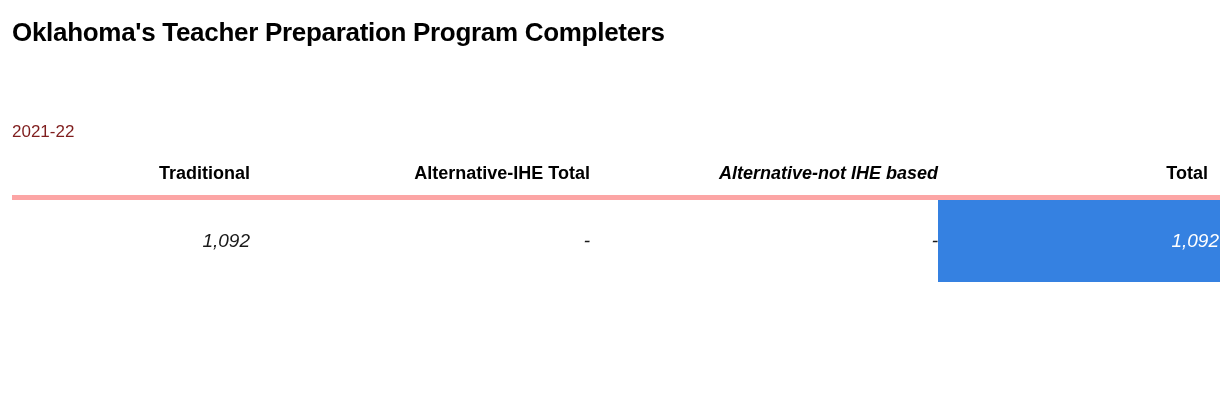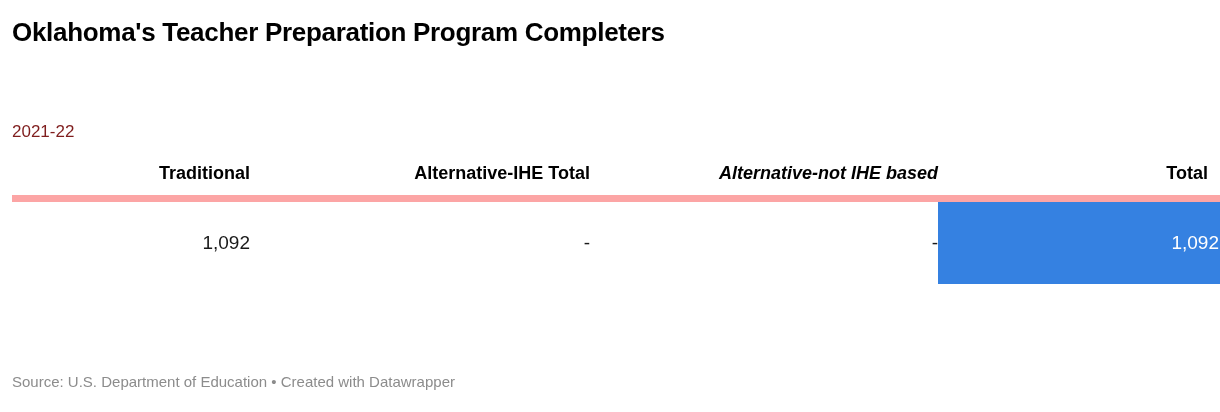--- a/index.html
+++ b/index.html
@@ -52,30 +52,31 @@
     table-layout: fixed;
   }
   .table th {
     font-size: 18px;
     font-weight: bold;
     color: #000000;
     text-align: right;
     vertical-align: bottom;
     padding: 0 0 8px 0;
     line-height: 27px;
-    border-bottom: 7px solid #fca5a5;
+    border-bottom: 5px solid #fca5a5;
   }
   .table td {
     font-size: 19px;
     font-weight: normal;
     color: #1a1a1a;
     text-align: right;
     vertical-align: middle;
     height: 82px;
     padding: 0;
+    font-style: italic;
   }
   th.col-traditional { width: 238px; }
   th.col-alt-ihe     { width: 340px; }
   th.col-alt-not-ihe { width: 348px; font-style: italic; }
   th.col-total       { width: 270px; }
 
   td.total-cell {
     background: #3581e1;
     color: #ffffff;
     padding-right: 11px;
@@ -113,15 +114,14 @@
     <tbody>
       <tr>
         <td>1,092</td>
         <td>-</td>
         <td>-</td>
         <td class="total-cell">1,092</td>
       </tr>
     </tbody>
   </table>
 
-  <div class="footer">Source: U.S. Department of Education • Created with Datawrapper</div>
 
 </div>
 
 </body></html>

